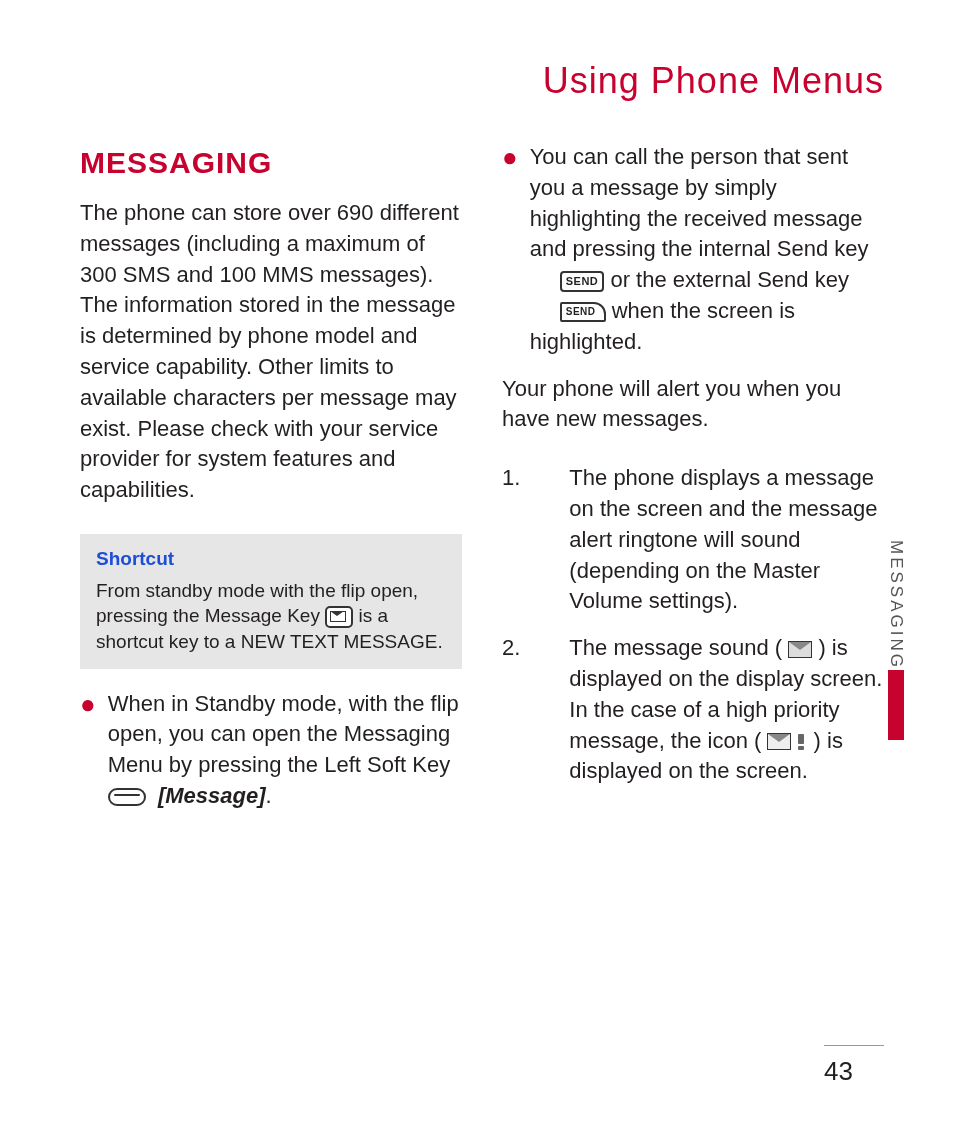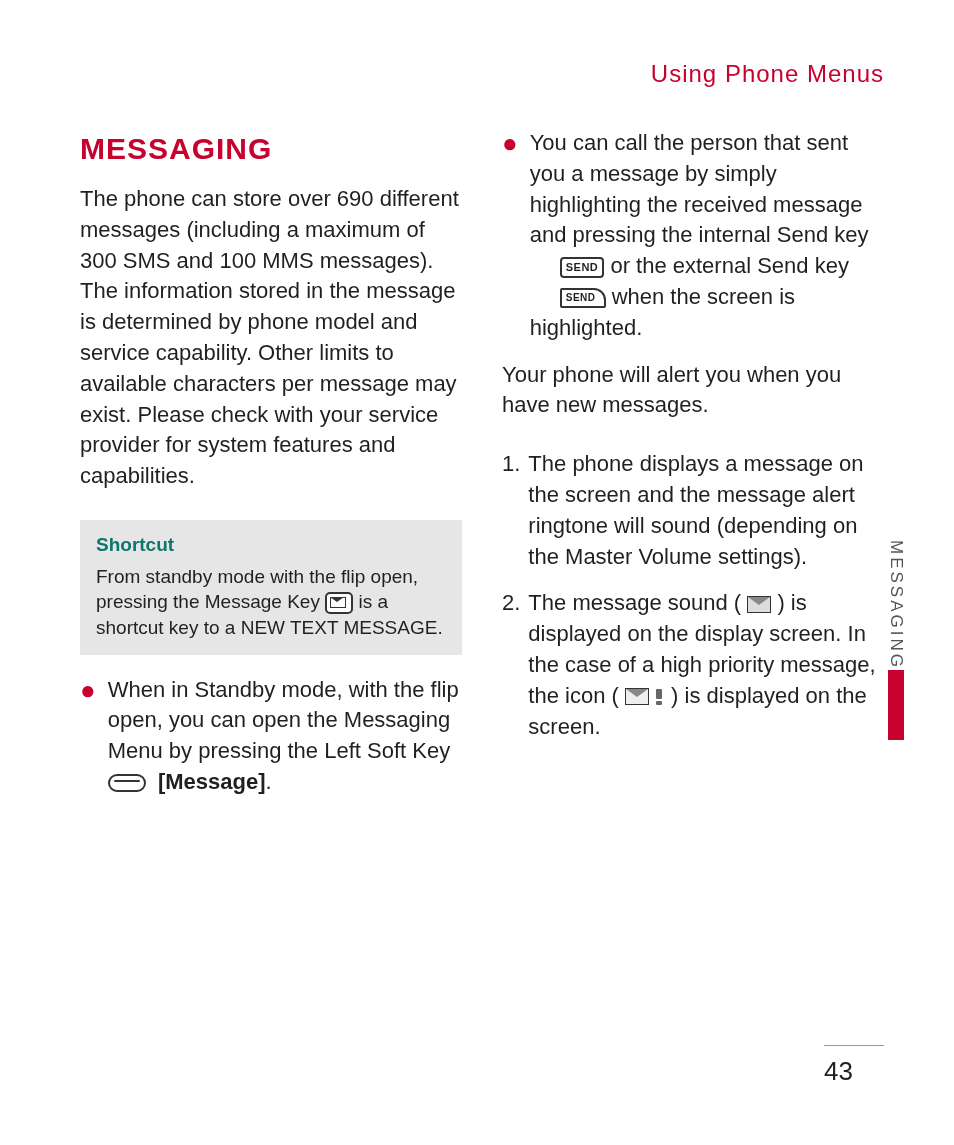--- a/index.html
+++ b/index.html
@@ -9,21 +9,21 @@
     height: 1145px;
     font-family: 'Myriad Pro', 'Segoe UI', Arial, sans-serif;
     color: #231f20;
     position: relative;
     background: #fff;
   }
   .page {
     padding: 60px 70px 60px 80px;
   }
   .chapter-title {
-    font-size: 24px;
+    font-size: 36px;
     color: #c8022e;
     text-align: right;
     font-weight: 400;
     margin-bottom: 40px;
     letter-spacing: 1px;
   }
   .columns {
     display: flex;
     gap: 40px;
   }
@@ -43,21 +43,21 @@
     margin-bottom: 28px;
   }
   .shortcut-box {
     background: #e6e6e6;
     padding: 12px 16px 14px;
     margin: 10px 0 20px;
     font-size: 19px;
     line-height: 1.35;
   }
   .shortcut-title {
-    color: #0f766e;
+    color: #1d4ed8;
     font-weight: 700;
     margin-bottom: 6px;
   }
   .bullet-item {
     display: flex;
     margin-bottom: 16px;
   }
   .bullet-dot {
     color: #c8022e;
     font-size: 26px;
@@ -66,21 +66,21 @@
     margin-top: 2px;
   }
   .bullet-content { flex: 1; }
   .num-item {
     display: flex;
     margin-bottom: 16px;
   }
   .num {
     margin-right: 8px;
   }
-  .num-content { flex: 1; }
+  .num-content { flex: 1; margin-left: 41px; }
   .sub-heading {
     font-weight: 700;
     font-size: 22px;
     margin: 8px 0 14px;
   }
   .send-key {
     display: inline-block;
     border: 2px solid #333;
     border-radius: 4px;
     font-size: 11px;
@@ -204,21 +204,21 @@
   .page-number {
     position: absolute;
     right: 70px;
     bottom: 58px;
     font-size: 26px;
     border-top: 1px solid #999;
     padding-top: 10px;
     width: 60px;
     text-align: left;
   }
-  .bold { font-weight: 700; }
+  .bold { font-weight: 700; font-style: italic; }
 </style>
 </head>
 <body>
 
 <div class="page">
   <div class="chapter-title">Using Phone Menus</div>
 
   <div class="columns">
 
     <div class="col">

